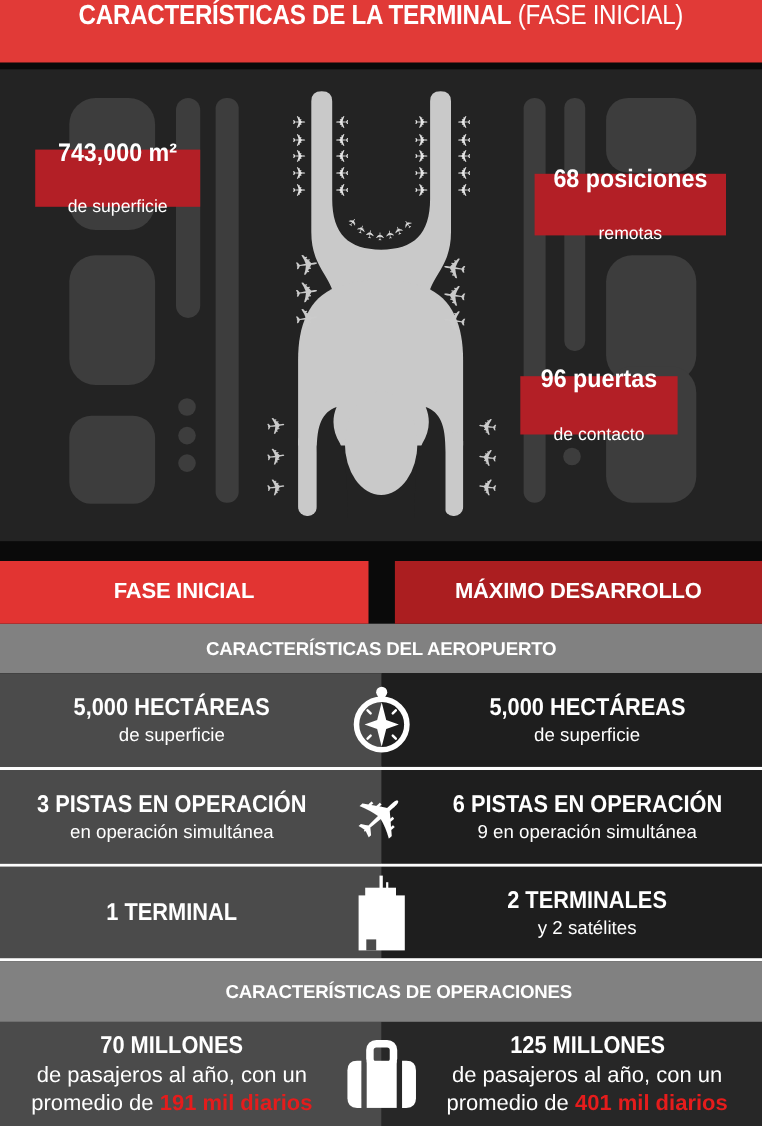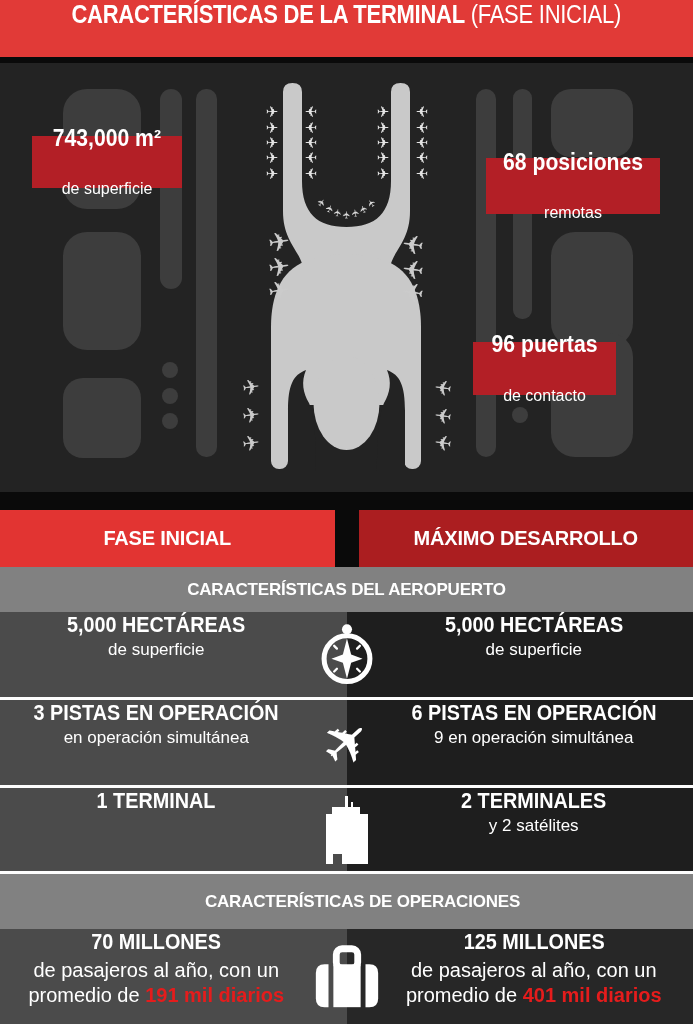--- a/index.html
+++ b/index.html
@@ -29,21 +29,21 @@
   .cols{display:flex;}
   .half{width:50%;display:flex;align-items:center;justify-content:center;}
   #col-headers{height:57px;gap:24px;}
   #col-headers .half{font-weight:800;font-size:20px;letter-spacing:-.2px;}
   #fase{background:#e23432;} #maximo{background:#ab1e20;}
   .graybar{height:45px;background:#818181;display:flex;align-items:center;justify-content:center;
            font-weight:800;font-size:17px;letter-spacing:-.2px;white-space:nowrap;}
   #graybar2{height:55px;padding-left:32px;}
   .sep{height:3px;background:#fdfdfd;}
   .row{position:relative;display:flex;}
-  .row .cell{width:50%;display:flex;flex-direction:column;align-items:center;justify-content:flex-start;
+  .row .cell{width:50%;display:flex;flex-direction:column;align-items:center;justify-content:center;
              text-align:center;line-height:1.2;}
   .cell-left{background:#4b4b4b;padding-right:34px;box-sizing:border-box;}
   .cell-right{background:#1e1e1e;padding-left:28px;box-sizing:border-box;}
   #row4 .cell-right{background:#272727;}
   .t-title{font-weight:800;font-size:22px;white-space:nowrap;transform:scaleX(.9);}
   .t-sub{font-weight:400;font-size:17px;margin-top:2px;}
   #row4 .t-sub{font-size:20px;line-height:1.25;margin-top:3px;}
   .hl{color:#e51c1c;font-weight:800;}
   #row1,#row2{height:85px;} #row3{height:83px;} #row4{height:95px;}
   .mid-icon{position:absolute;left:346.5px;top:50%;transform:translate(-50%,-50%);line-height:0;}

